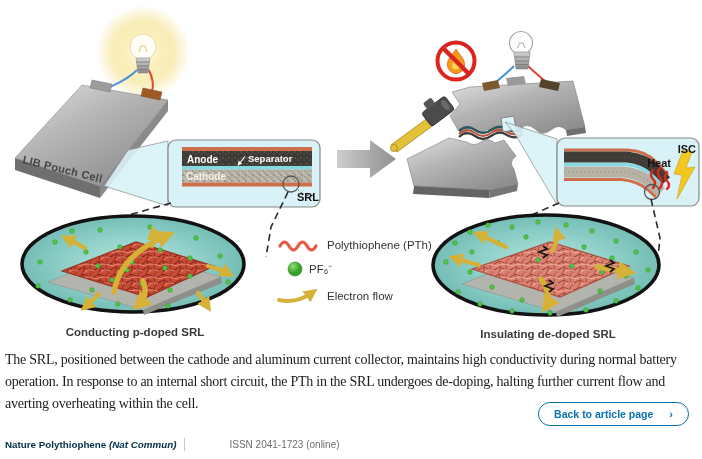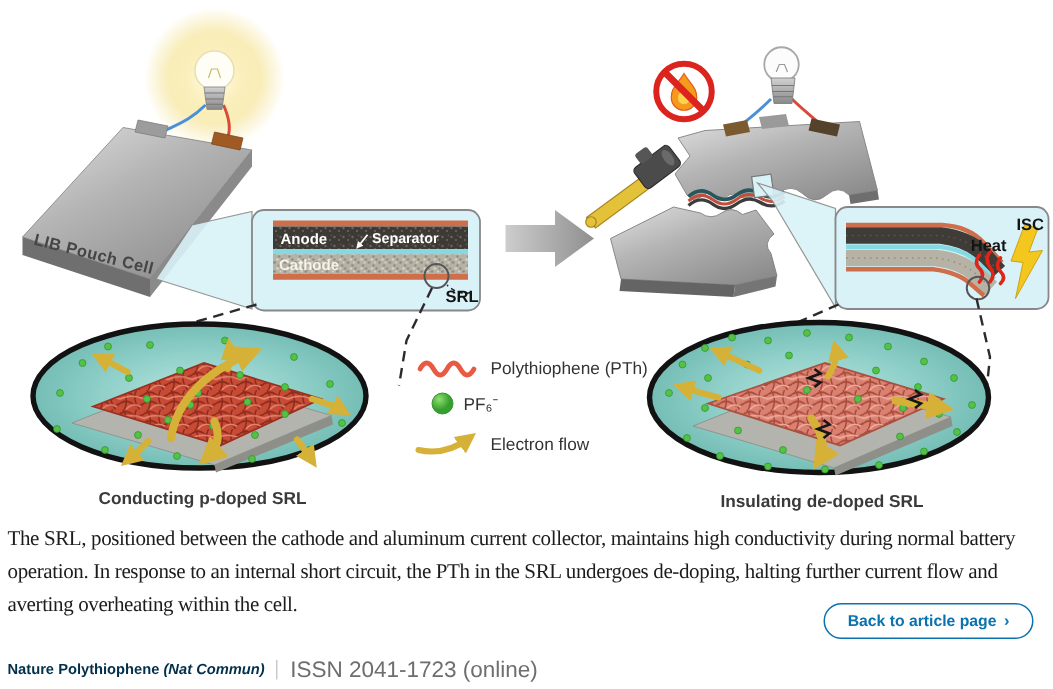--- a/index.html
+++ b/index.html
@@ -16,31 +16,31 @@
   .cell-t{fill:#454545;font-size:11px;font-weight:700;letter-spacing:.3px;}
   .dashln{stroke:#2b2b2b;stroke-width:1.6;stroke-dasharray:7 4.5;fill:none;}
   .gd{fill:#54c248;stroke:#2f9427;stroke-width:.5;}
   .earrow{stroke:#d6b138;stroke-width:4.2;fill:none;stroke-linecap:round;}
   .earrow-big{stroke:#d6b138;stroke-width:5.4;fill:none;stroke-linecap:round;}
   .zig{stroke:#161616;stroke-width:1.7;fill:none;stroke-linejoin:miter;}
   .heatln{stroke:#e02418;stroke-width:2.4;fill:none;stroke-linecap:round;}
   .caption{position:absolute;left:5px;top:349px;width:692px;color:#1c1c1c;
            font-family:"Liberation Serif",serif;font-weight:400;font-size:14px;
            letter-spacing:-0.25px;line-height:1.58;margin:0;}
-  .back-btn{position:absolute;top:402px;right:13px;display:flex;align-items:center;gap:5px;
+  .back-btn{position:absolute;top:402px;right:13px;display:flex;align-items:center;gap:16px;
             background:#fff;border:1.5px solid #0a72ae;color:#0a72ae;border-radius:15px;
             padding:5px 15px;font-size:10.5px;font-weight:700;cursor:pointer;
             font-family:"Liberation Sans",sans-serif;}
   .back-btn .chev{font-size:11px;line-height:1;}
   .footer{position:absolute;left:5px;top:438px;display:flex;align-items:center;gap:8px;
           font-size:9.8px;color:#02304a;}
   .footer .jname{font-weight:700;}
   .footer .jname i{}
   .footer .divider{width:1px;height:13px;background:#c9c9c9;display:inline-block;}
-  .footer .issn{color:#6e6e6e;font-weight:400;font-size:15px;}
+  .footer .issn{color:#6e6e6e;font-weight:400;font-size:10px;margin-left:36px;}
 </style>
 </head>
 <body>
 
 <div class="stage">
 
 <svg class="figure" width="702" height="345" viewBox="0 0 702 345">
   <defs>
     <radialGradient id="glow">
       <stop offset="0%" stop-color="#FFFDEE"></stop>

